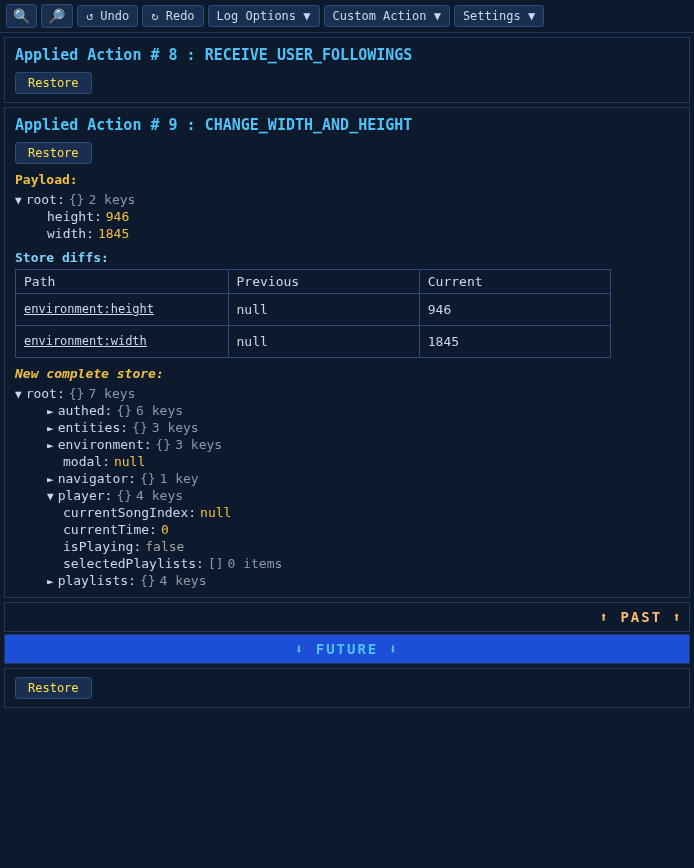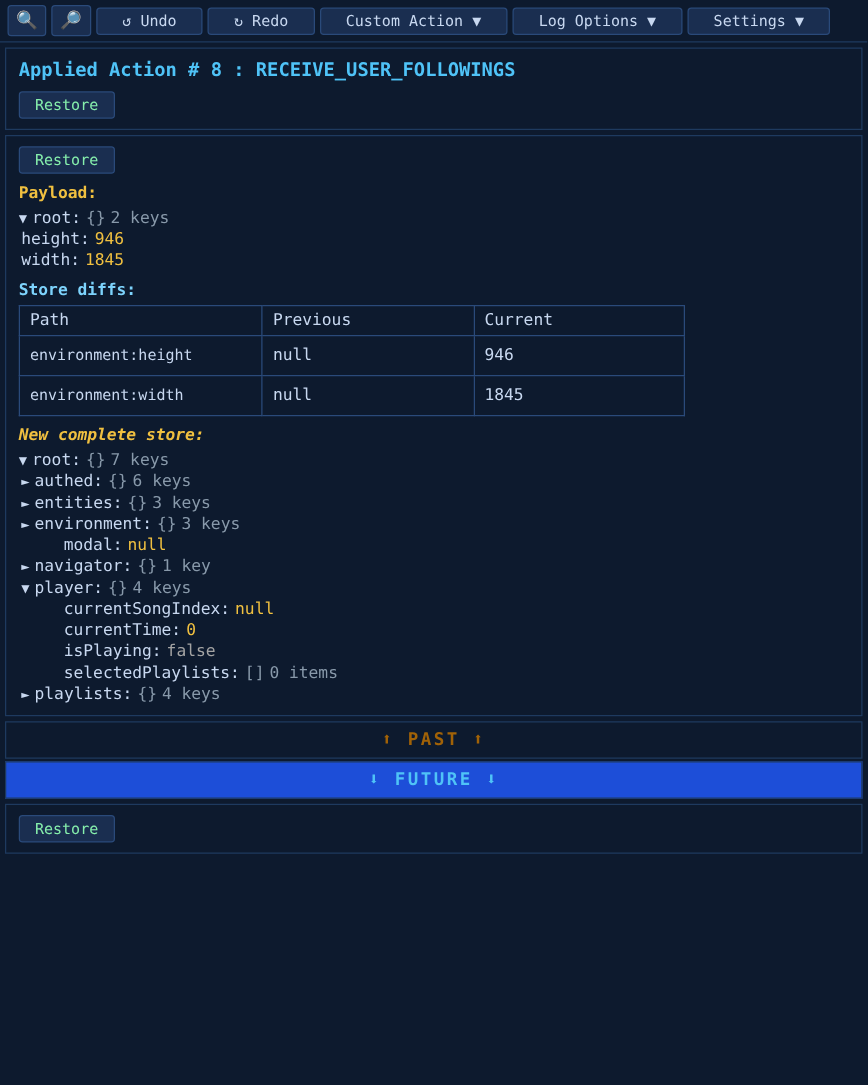--- a/index.html
+++ b/index.html
@@ -19,21 +19,21 @@
       gap: 4px;
       padding: 4px 6px;
       background: #0d1a2e;
       border-bottom: 1px solid #1e3a5f;
     }
     .toolbar-btn {
       background: #1a2e50;
       color: #c8d8f0;
       border: 1px solid #2a4a7a;
       border-radius: 3px;
-      padding: 3px 20px;
+      padding: 3px 8px;
       cursor: pointer;
       font-size: 12px;
       font-family: monospace;
     }
     .toolbar-btn.icon-btn {
       padding: 3px 6px;
       font-size: 14px;
     }
     .toolbar-btn.dropdown::after {
       content: '';
@@ -47,21 +47,21 @@
       background: #0d1a2e;
     }
     .section-title {
       color: #4fc3f7;
       font-size: 15px;
       font-weight: bold;
       margin-bottom: 8px;
     }
     .restore-btn {
       background: #1a2e50;
-      color: #86efac;
+      color: #fde047;
       border: 1px solid #2a4a7a;
       border-radius: 3px;
       padding: 3px 12px;
       cursor: pointer;
       font-family: monospace;
       font-size: 12px;
     }
 
     
     .payload-label {
@@ -91,75 +91,76 @@
     }
     .tree-value-num {
       color: #f0c040;
     }
     .tree-value-null {
       color: #f0c040;
     }
     .tree-value-bool {
       color: #a3a3a3;
     }
-    .indent1 { margin-left: 2px; }
-    .indent2 { margin-left: 36px; }
+    .indent1 { margin-left: 32px; }
+    .indent2 { margin-left: 48px; }
 
     
     .diffs-label {
       color: #7dd3fc;
       font-weight: bold;
       margin: 8px 0 4px 0;
     }
 
     
     .diff-table {
       border-collapse: collapse;
-      width: 533px;
+      width: 596px;
       margin-left: 0;
     }
     .diff-table th {
       background: #0d1a2e;
       color: #c8d8f0;
       border: 1px solid #2a4a7a;
       padding: 4px 8px;
       text-align: left;
       font-weight: normal;
     }
     .diff-table td {
       border: 1px solid #2a4a7a;
       padding: 6px 8px;
       color: #c8d8f0;
       background: #0d1a2e;
       vertical-align: top;
     }
     .diff-table td.path-cell {
       font-size: 12px;
       padding: 8px;
+      text-decoration: underline;
     }
     .diff-table .value-cell {
       color: #c8d8f0;
       padding: 8px;
       font-size: 13px;
     }
 
     
     .new-store-label {
       color: #f0c040;
       font-weight: bold;
       margin: 8px 0 4px 0;
       font-style: italic;
     }
 
     
     .past-banner {
       background: #0d1a2e;
       border: 1px solid #1e3a5f;
-      color: #a16207;
-      text-align: center;
+      color: #fdba74;
+      text-align: right;
       padding: 6px;
       font-size: 14px;
       font-weight: bold;
       margin: 2px 4px;
       letter-spacing: 2px;
     }
     .future-banner {
       background: #1d4ed8;
       border: 1px solid #1e3a5f;
       color: #4fc3f7;
@@ -172,31 +173,32 @@
     }
   </style>
 </head>
 <body>
 
 <div class="toolbar">
   <button class="toolbar-btn icon-btn">🔍</button>
   <button class="toolbar-btn icon-btn">🔎</button>
   <button class="toolbar-btn">↺ Undo</button>
   <button class="toolbar-btn">↻ Redo</button>
+  <button class="toolbar-btn dropdown">Log Options ▼</button>
   <button class="toolbar-btn dropdown">Custom Action ▼</button>
-  <button class="toolbar-btn dropdown">Log Options ▼</button>
   <button class="toolbar-btn dropdown">Settings ▼</button>
 </div>
 
 <div class="section">
   <div class="section-title">Applied Action # 8 : RECEIVE_USER_FOLLOWINGS</div>
   <button class="restore-btn">Restore</button>
 </div>
 
 <div class="section">
+  <div class="section-title">Applied Action # 9 : CHANGE_WIDTH_AND_HEIGHT</div>
   <button class="restore-btn">Restore</button>
 
   <div class="payload-label">Payload:</div>
 
   
   <div class="tree-row">
     <span class="tree-arrow">▼</span>
     <span class="tree-key">root:</span>
     <span class="tree-type">{}</span>
     <span class="tree-count">2 keys</span>

